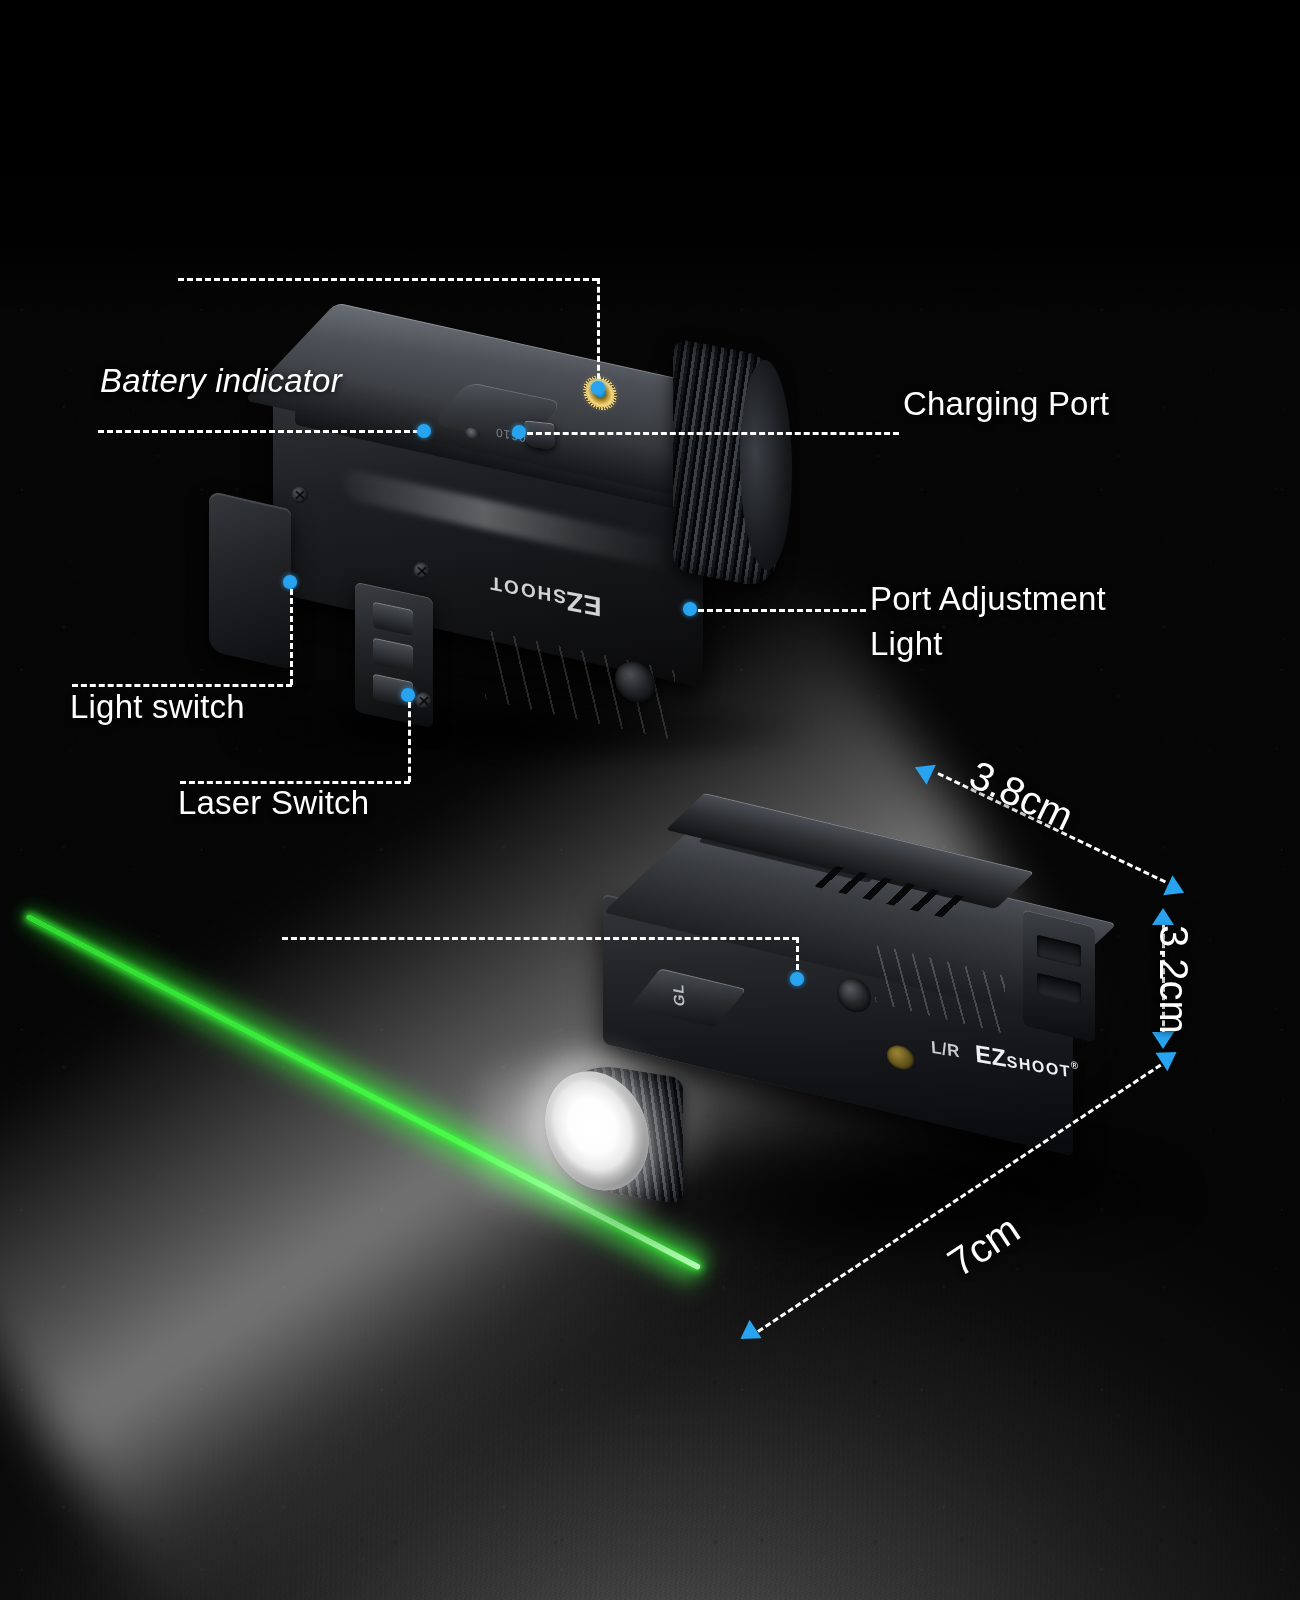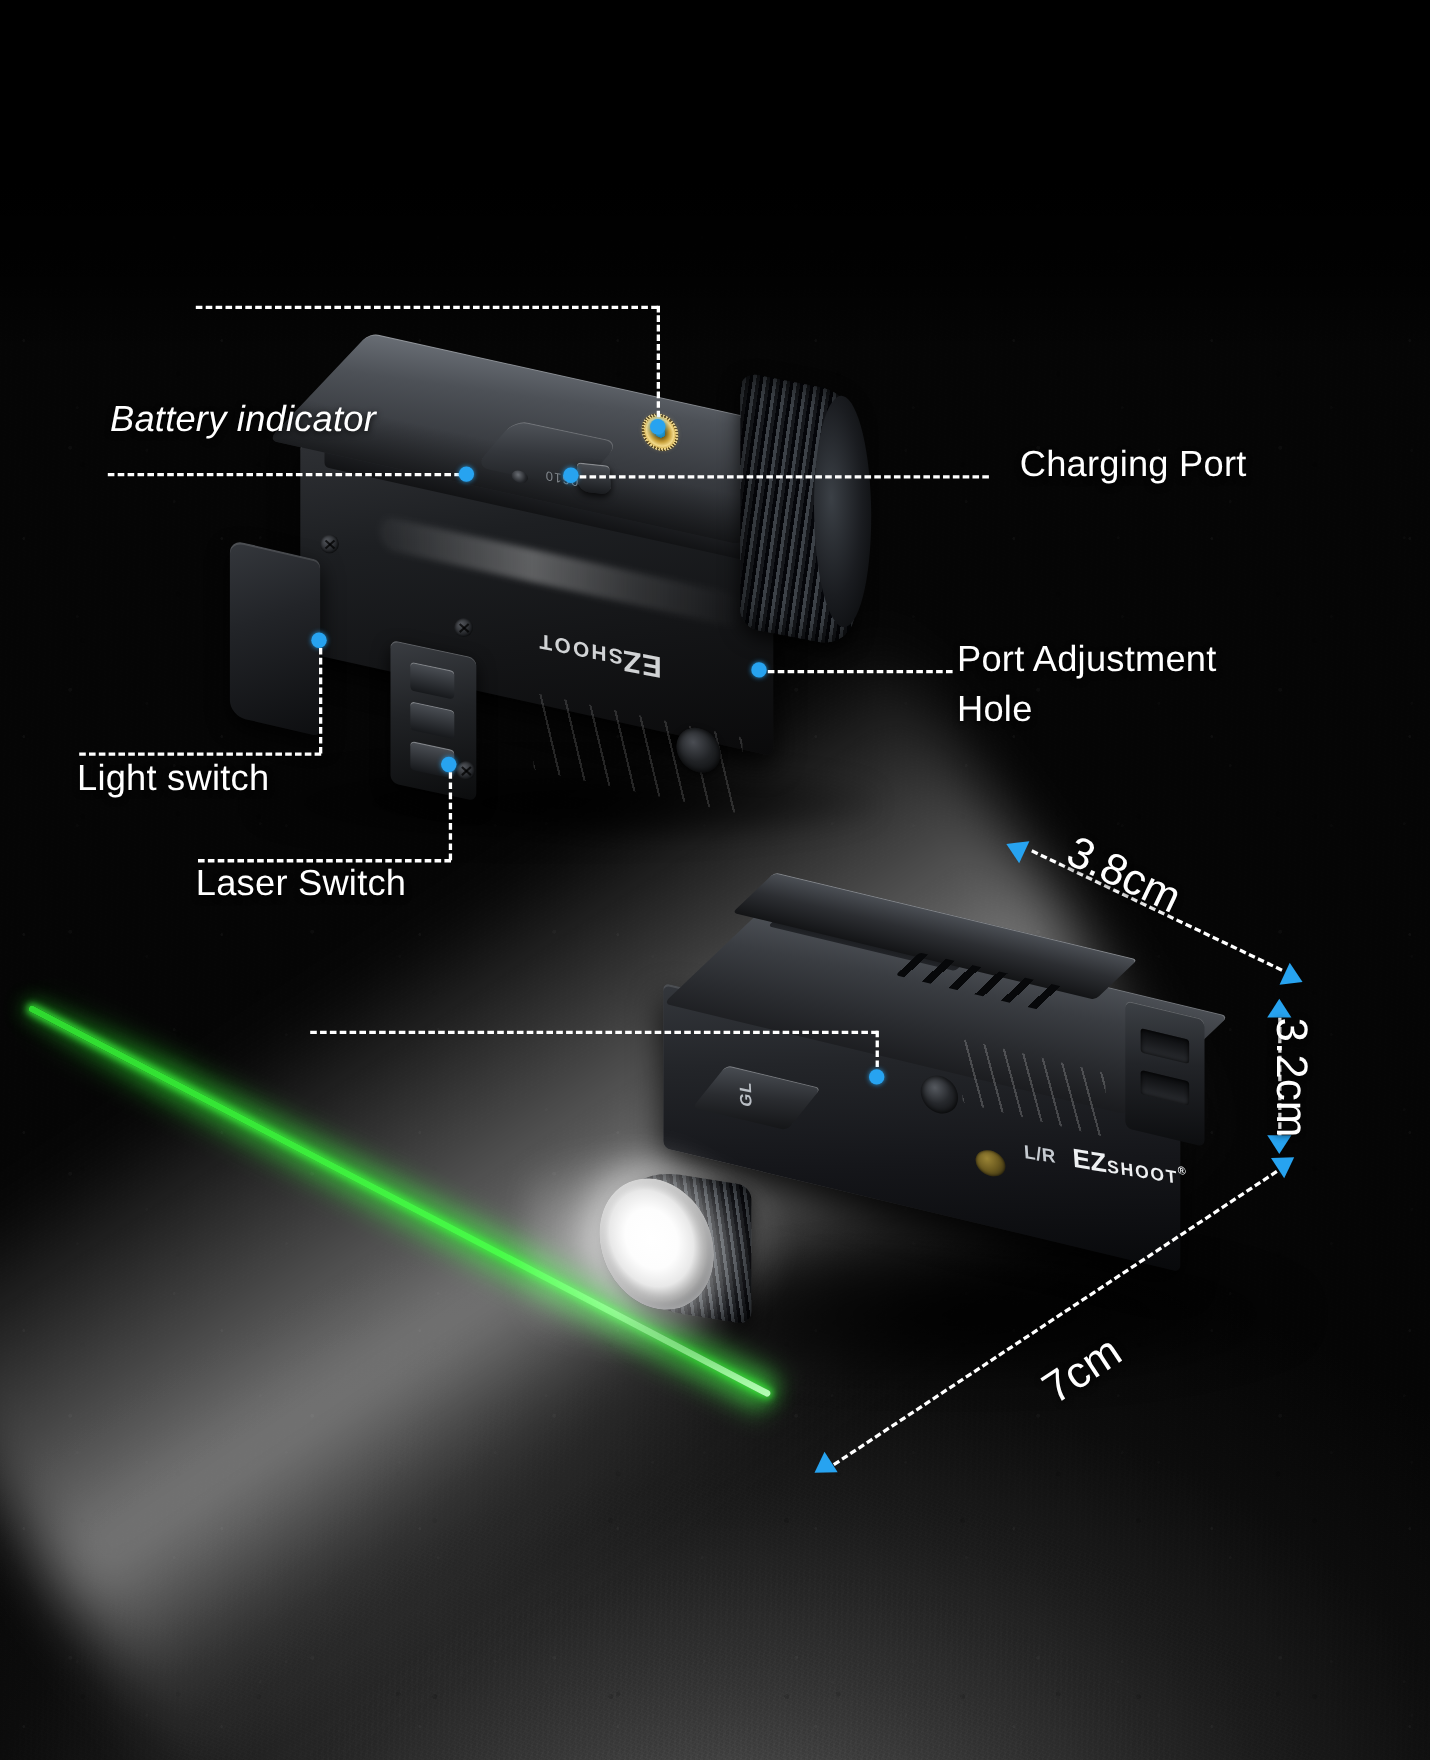--- a/index.html
+++ b/index.html
@@ -420,26 +420,26 @@
   <div class="dash-h" style="left:178px; top:278px; width:420px;"></div>
   <div class="dash-v" style="left:597px; top:278px; height:110px;"></div>
   <div class="dot" style="left:591px; top:381px;"></div>
 
   <div class="label" style="left:100px; top:362px;font-style:italic;">Battery indicator</div>
   <div class="dash-h" style="left:98px; top:430px; width:330px;"></div>
   <div class="dot" style="left:417px; top:424px;"></div>
 
   <div class="dot" style="left:512px; top:425px;"></div>
   <div class="dash-h" style="left:527px; top:432px; width:372px;"></div>
-  <div class="label" style="left:903px; top:403px;margin-left:24px;">Charging Port</div>
+  <div class="label" style="left:903px; top:385px;">Charging Port</div>
 
   <div class="dot" style="left:683px; top:602px;"></div>
   <div class="dash-h" style="left:698px; top:609px; width:168px;"></div>
   <div class="label" style="left:870px; top:580px;">Port Adjustment</div>
-  <div class="label" style="left:870px; top:625px;">Hole</div>
+  <div class="label" style="left:870px; top:625px;">Light</div>
 
   <div class="dot" style="left:283px; top:575px;"></div>
   <div class="dash-v" style="left:290px; top:589px; height:96px;"></div>
   <div class="dash-h" style="left:72px; top:684px; width:220px;"></div>
   <div class="label" style="left:70px; top:688px;">Light switch</div>
 
   <div class="dot" style="left:401px; top:688px;"></div>
   <div class="dash-v" style="left:408px; top:702px; height:80px;"></div>
   <div class="dash-h" style="left:180px; top:781px; width:230px;"></div>
   <div class="label" style="left:178px; top:784px;">Laser Switch</div>

